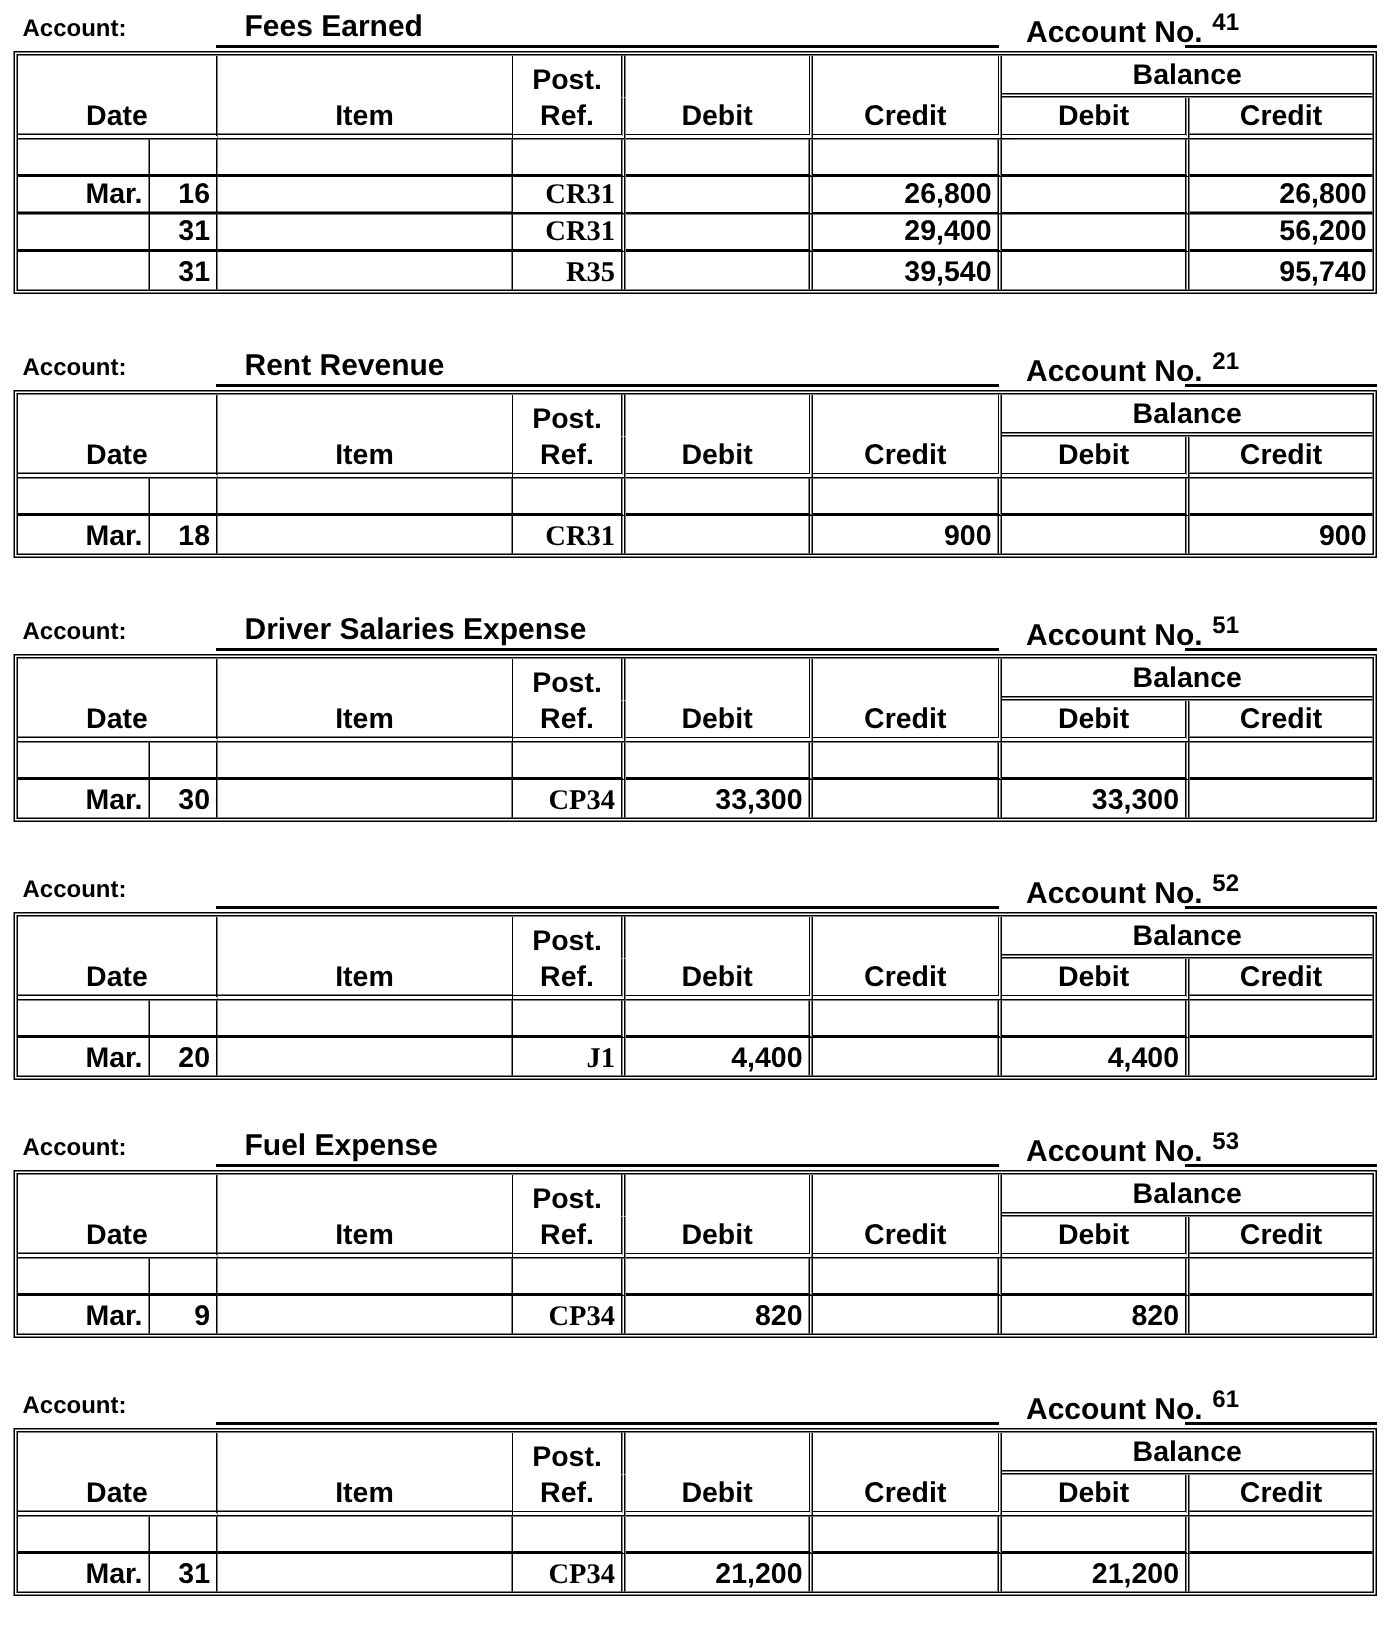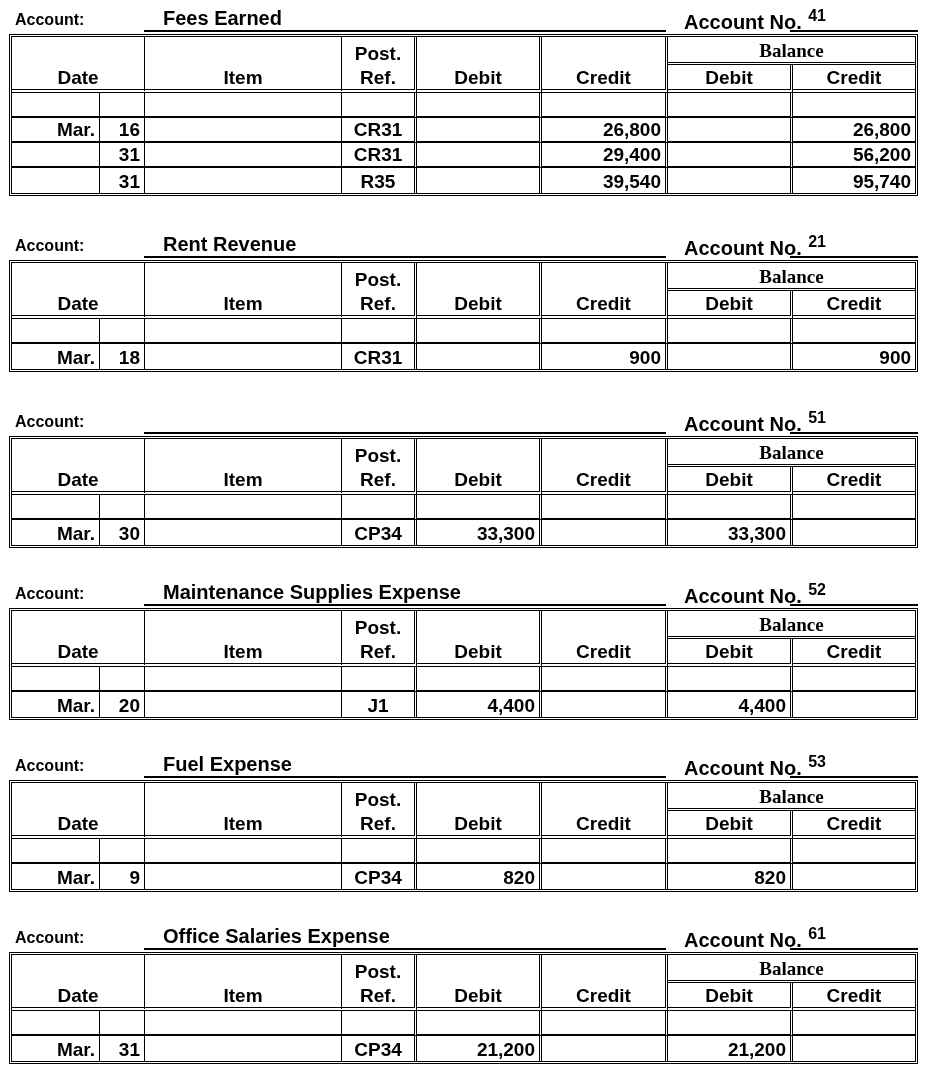--- a/index.html
+++ b/index.html
@@ -25,25 +25,25 @@
   td, th {
     font-size: 19px; font-weight: bold; padding: 0 4px; box-sizing: border-box;
     white-space: nowrap; overflow: hidden;
   }
   th { text-align: center; vertical-align: bottom; }
   .hdr-row1 th { height: 28px; }
   .hdr-row2 th { height: 28px; }
   .c-date, .c-day, .c-item, .c-ref { border-right: 1px solid #000; text-align: center; }
   .dbl-r { border-right: 3px double #000; }
   .hdr-bottom { border-bottom: 4px double #000; }
-  .bal-top { border-bottom: 3px double #000; font-family: Liberation Serif, serif; }
+  .bal-top { border-bottom: 3px double #000; }
   tbody td { height: 25px; border-bottom: 2px solid #000; vertical-align: bottom; line-height: 23px; }
   tbody tr:last-child td { border-bottom: none; }
   .num { text-align: right; }
-  .ctr { text-align: center; }
+  .ctr { text-align: right; font-family: Liberation Serif, serif; }
   .lft { text-align: right; padding-left: 8px; }
 </style>
 </head>
 <body>
 
 <div id="ledgers">
     <div class="ledger" style="top: 0px;">
     <div class="acct-head">
       <span class="acct-label">Account:</span>
       <div class="acct-name-line"></div>
@@ -182,20 +182,21 @@
               <td class="num">900</td>
             </tr>
           </tbody>
       </table>
     </div>
   </div>
     <div class="ledger" style="top: 402px;">
     <div class="acct-head">
       <span class="acct-label">Account:</span>
       <div class="acct-name-line"></div>
+      <span class="acct-name">Driver Salaries Expense</span>
       <span class="acctno-label">Account No.</span>
       <div class="acctno-line"></div>
       <span class="acctno">51</span>
     </div>
     <div class="tbl">
       <table>
         <colgroup>
           <col style="width:88px">
             <col style="width:45px">
             <col style="width:197px">
@@ -242,21 +243,20 @@
               <td class="num"></td>
             </tr>
           </tbody>
       </table>
     </div>
   </div>
     <div class="ledger" style="top: 574px;">
     <div class="acct-head">
       <span class="acct-label">Account:</span>
       <div class="acct-name-line"></div>
-      <span class="acct-name">Maintenance Supplies Expense</span>
       <span class="acctno-label">Account No.</span>
       <div class="acctno-line"></div>
       <span class="acctno">52</span>
     </div>
     <div class="tbl">
       <table>
         <colgroup>
           <col style="width:88px">
             <col style="width:45px">
             <col style="width:197px">
@@ -364,21 +364,20 @@
               <td class="num"></td>
             </tr>
           </tbody>
       </table>
     </div>
   </div>
     <div class="ledger" style="top: 918px;">
     <div class="acct-head">
       <span class="acct-label">Account:</span>
       <div class="acct-name-line"></div>
-      <span class="acct-name">Office Salaries Expense</span>
       <span class="acctno-label">Account No.</span>
       <div class="acctno-line"></div>
       <span class="acctno">61</span>
     </div>
     <div class="tbl">
       <table>
         <colgroup>
           <col style="width:88px">
             <col style="width:45px">
             <col style="width:197px">

